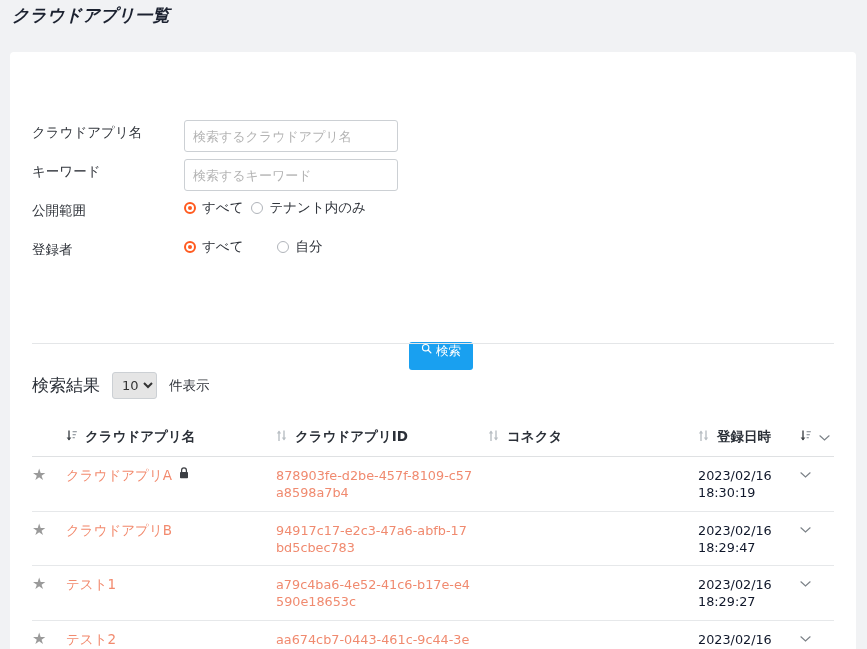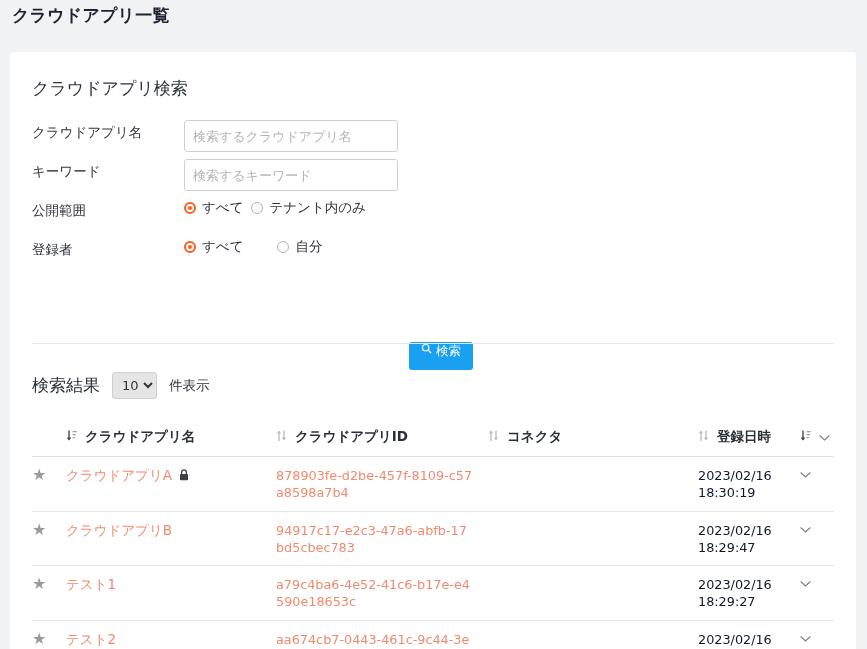--- a/index.html
+++ b/index.html
@@ -12,20 +12,21 @@
   }
   .page { position: relative; width: 867px; height: 649px; }
 
   .page-title {
     position: absolute;
     left: 12px; top: 4px;
     font-size: 17px;
     font-weight: bold;
     color: #1c2230;
     letter-spacing: 0.2px;
+    font-style: italic;
   }
 
   .card {
     position: absolute;
     left: 10px; top: 52px;
     width: 846px;
     min-height: 620px;
     background: #ffffff;
     border-radius: 4px;
   }
@@ -153,41 +154,40 @@
     padding: 10px 0 9px 0;
     border-bottom: 1px solid #e6e8ea;
     vertical-align: top;
     font-size: 13px;
     color: #3b3f45;
   }
   .star { color: #9a9a9a; font-size: 16px; line-height: 1; }
   .app-link {
     color: #f28a6e; text-decoration: none; font-size: 13.5px;
   }
-  .name-cell { display: flex; align-items: center; gap: 7px; }
+  .name-cell { display: flex; gap: 7px; }
   .lock-icon { display: inline-block; }
   .uuid {
     color: #f08a6f; font-size: 12.8px; line-height: 1.35;
     word-break: break-all; display: block; padding-right: 14px;
   }
   .date-cell { color: #0f172a; font-size: 12.8px; line-height: 1.35; white-space: pre-line; }
   .caret { color: #7c8288; }
 
   .sort-icon { flex: 0 0 auto; }
 </style>
 </head>
 <body>
 
 <div class="page">
 
   <div class="page-title">クラウドアプリ一覧</div>
 
   <div class="card">
 
-    <div class="section-title">クラウドアプリ検索</div>
 
     <div class="form">
 
       <div class="form-row">
         <span class="form-label">クラウドアプリ名</span>
         <input class="text-input" type="text" placeholder="検索するクラウドアプリ名" style="">
       </div>
 
       <div class="form-row">
         <span class="form-label">キーワード</span>

